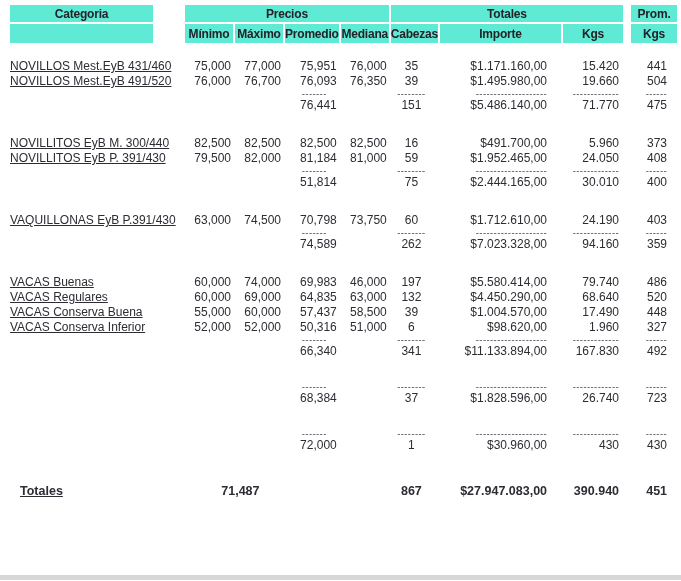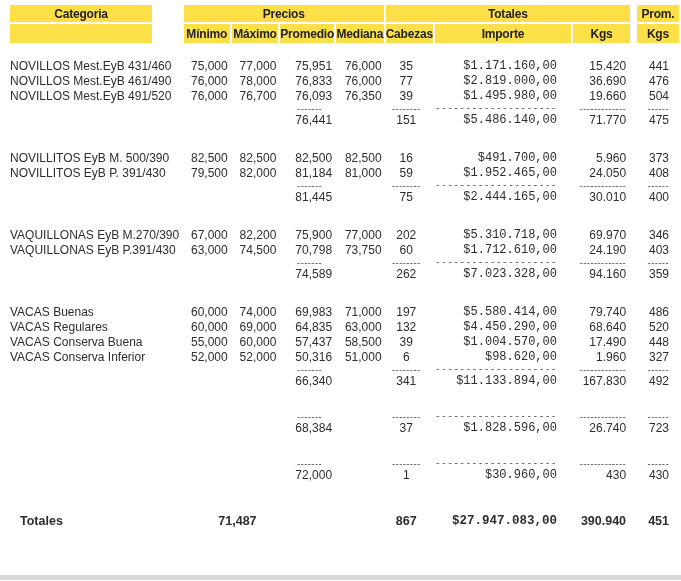--- a/index.html
+++ b/index.html
@@ -6,31 +6,31 @@
   body{
     width:681px;height:581px;background:#ffffff;position:relative;
     font-family:"Liberation Sans", sans-serif;color:#2c2c33;overflow:hidden;
   }
   table{
     border-collapse:separate;border-spacing:2px 0;
     table-layout:fixed;margin:5px 0 0 8px;
   }
   th,td{padding:0;white-space:nowrap;overflow:visible;}
   thead th{
-    background:#fde047;font-weight:bold;font-size:12px;color:#222228;
+    background:#5eead4;font-weight:bold;font-size:12px;color:#222228;
     height:17px;vertical-align:middle;text-align:center;letter-spacing:-0.2px;
   }
   thead tr.h1 th{border-bottom:2px solid #ffffff;}
   thead th.sp, thead tr.h1 th.sp{background:transparent;border-bottom:2px solid #ffffff;}
   tbody td{font-size:12px;color:#2c2c33;}
-  .cat{text-align:left;}
+  .cat{text-align:left;text-decoration:underline;}
   .num{text-align:right;}
   .c-min,.c-max,.c-prom,.c-med{padding-right:2px;}
   .c-cab{padding-right:6px;text-align:center;}
-  .c-imp{padding-right:14px;font-family:Liberation Mono, monospace;}
+  .c-imp{padding-right:14px;}
   .c-kgs{padding-right:4px;}
   .c-pkg{padding-right:10px;}
   .c-dprom{padding-right:12px;}
   .data-row td,.subtotal-row td{height:15px;line-height:15px;}
   .dash-row td{height:9px;line-height:7px;font-size:9.5px;letter-spacing:0.4px;color:#3a3a40;}
   .gap td{height:23px;}
   .gap-sm td{height:16px;}
   .gap-lg td{height:31px;}
   .grand-row td{height:15px;line-height:15px;font-weight:bold;font-size:12.5px;}
   .g-cat{padding-left:10px;}
@@ -89,32 +89,20 @@
         <td class="num c-max">77,000</td>
         <td class="num c-prom">75,951</td>
         <td class="num c-med">76,000</td>
         <td class="num c-cab">35</td>
         <td class="num c-imp">$1.171.160,00</td>
         <td class="num c-kgs">15.420</td>
         <td class="sp"></td>
         <td class="num c-pkg">441</td>
       </tr>
       <tr class="data-row">
-        <td class="cat" colspan="2">NOVILLOS Mest.EyB 461/490</td>
-        <td class="num c-min">76,000</td>
-        <td class="num c-max">78,000</td>
-        <td class="num c-prom">76,833</td>
-        <td class="num c-med">76,000</td>
-        <td class="num c-cab">77</td>
-        <td class="num c-imp">$2.819.000,00</td>
-        <td class="num c-kgs">36.690</td>
-        <td class="sp"></td>
-        <td class="num c-pkg">476</td>
-      </tr>
-      <tr class="data-row">
         <td class="cat" colspan="2">NOVILLOS Mest.EyB 491/520</td>
         <td class="num c-min">76,000</td>
         <td class="num c-max">76,700</td>
         <td class="num c-prom">76,093</td>
         <td class="num c-med">76,350</td>
         <td class="num c-cab">39</td>
         <td class="num c-imp">$1.495.980,00</td>
         <td class="num c-kgs">19.660</td>
         <td class="sp"></td>
         <td class="num c-pkg">504</td>
@@ -140,21 +128,21 @@
         <td class="num c-cab">151</td>
         <td class="num c-imp">$5.486.140,00</td>
         <td class="num c-kgs">71.770</td>
         <td class="sp"></td>
         <td class="num c-pkg">475</td>
       </tr>
       <tr class="gap">
         <td colspan="11"></td>
       </tr>
       <tr class="data-row">
-        <td class="cat" colspan="2">NOVILLITOS EyB M. 500/390</td>
+        <td class="cat" colspan="2">NOVILLITOS EyB M. 300/440</td>
         <td class="num c-min">82,500</td>
         <td class="num c-max">82,500</td>
         <td class="num c-prom">82,500</td>
         <td class="num c-med">82,500</td>
         <td class="num c-cab">16</td>
         <td class="num c-imp">$491.700,00</td>
         <td class="num c-kgs">5.960</td>
         <td class="sp"></td>
         <td class="num c-pkg">373</td>
       </tr>
@@ -179,42 +167,30 @@
         <td class="num c-cab">--------</td>
         <td class="num c-imp">--------------------</td>
         <td class="num c-kgs">-------------</td>
         <td class="sp"></td>
         <td class="num c-pkg">------</td>
       </tr>
       <tr class="subtotal-row">
         <td class="cat" colspan="2"></td>
         <td></td>
         <td></td>
-        <td class="num c-prom">81,445</td>
+        <td class="num c-prom">51,814</td>
         <td></td>
         <td class="num c-cab">75</td>
         <td class="num c-imp">$2.444.165,00</td>
         <td class="num c-kgs">30.010</td>
         <td class="sp"></td>
         <td class="num c-pkg">400</td>
       </tr>
       <tr class="gap">
         <td colspan="11"></td>
-      </tr>
-      <tr class="data-row">
-        <td class="cat" colspan="2">VAQUILLONAS EyB M.270/390</td>
-        <td class="num c-min">67,000</td>
-        <td class="num c-max">82,200</td>
-        <td class="num c-prom">75,900</td>
-        <td class="num c-med">77,000</td>
-        <td class="num c-cab">202</td>
-        <td class="num c-imp">$5.310.718,00</td>
-        <td class="num c-kgs">69.970</td>
-        <td class="sp"></td>
-        <td class="num c-pkg">346</td>
       </tr>
       <tr class="data-row">
         <td class="cat" colspan="2">VAQUILLONAS EyB P.391/430</td>
         <td class="num c-min">63,000</td>
         <td class="num c-max">74,500</td>
         <td class="num c-prom">70,798</td>
         <td class="num c-med">73,750</td>
         <td class="num c-cab">60</td>
         <td class="num c-imp">$1.712.610,00</td>
         <td class="num c-kgs">24.190</td>
@@ -246,21 +222,21 @@
         <td class="num c-pkg">359</td>
       </tr>
       <tr class="gap">
         <td colspan="11"></td>
       </tr>
       <tr class="data-row">
         <td class="cat" colspan="2">VACAS Buenas</td>
         <td class="num c-min">60,000</td>
         <td class="num c-max">74,000</td>
         <td class="num c-prom">69,983</td>
-        <td class="num c-med">71,000</td>
+        <td class="num c-med">46,000</td>
         <td class="num c-cab">197</td>
         <td class="num c-imp">$5.580.414,00</td>
         <td class="num c-kgs">79.740</td>
         <td class="sp"></td>
         <td class="num c-pkg">486</td>
       </tr>
       <tr class="data-row">
         <td class="cat" colspan="2">VACAS Regulares</td>
         <td class="num c-min">60,000</td>
         <td class="num c-max">69,000</td>

